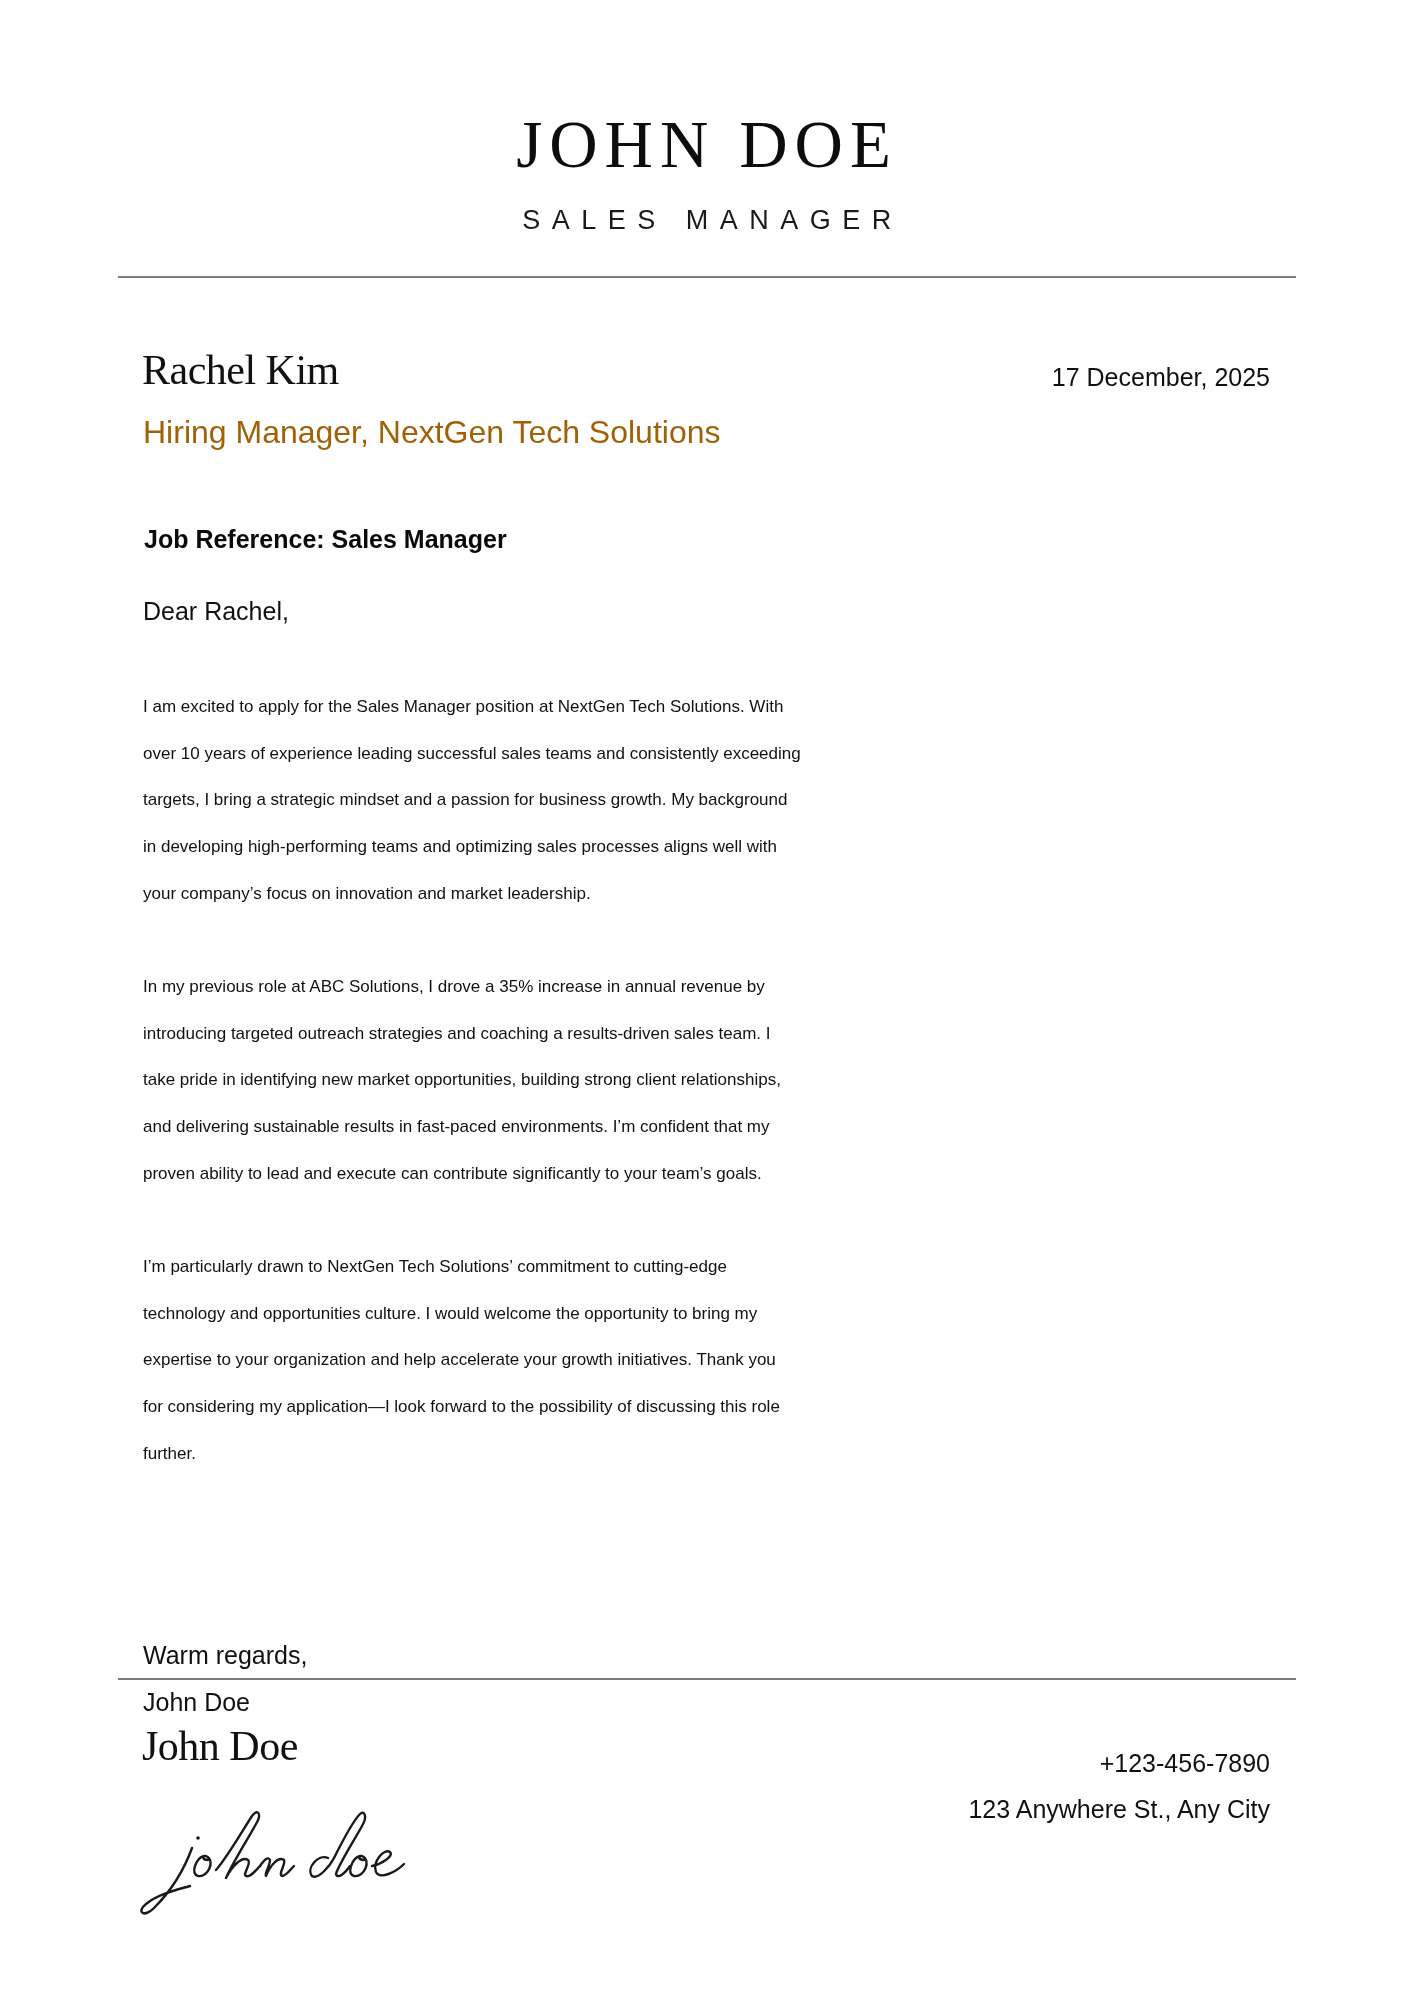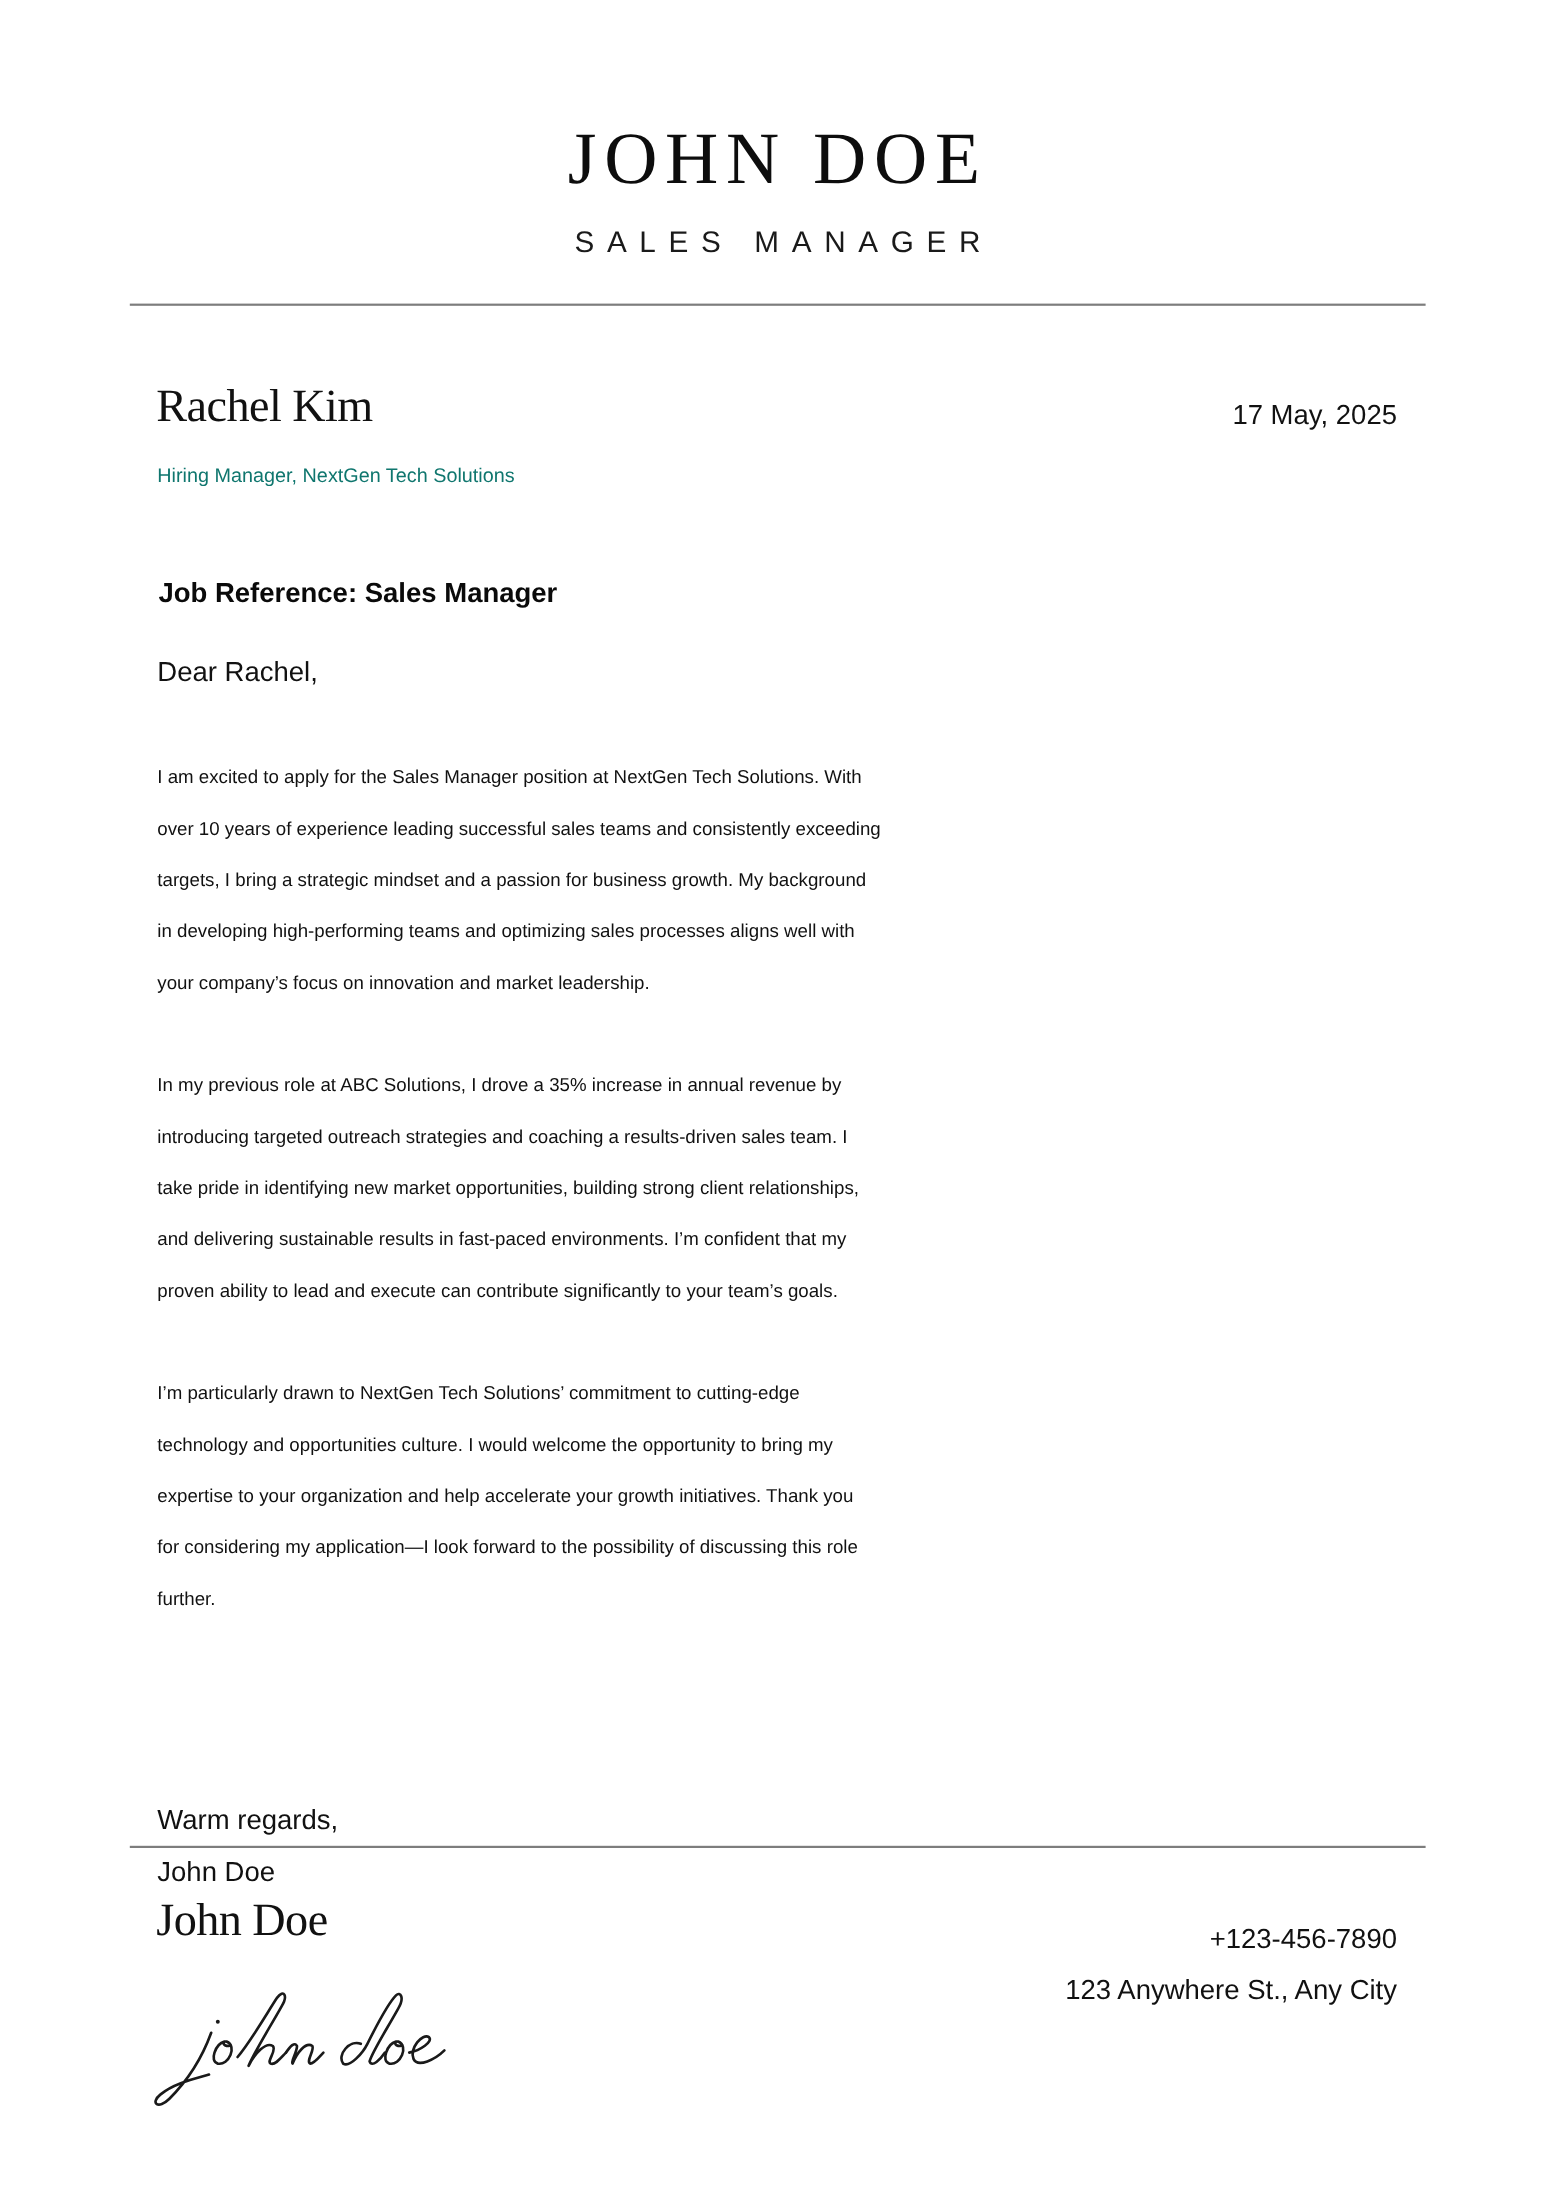--- a/index.html
+++ b/index.html
@@ -66,23 +66,23 @@
       right: 144px;
       top: 362px;
       font-size: 25px;
       line-height: 30px;
       color: #111111;
       white-space: nowrap;
     }
     .recipient-role {
       left: 143px;
       top: 417px;
-      font-size: 18px;
-      line-height: 30px;
-      color: #0f766e;
+      font-size: 32px;
+      line-height: 30px;
+      color: #a16207;
       white-space: nowrap;
     }
 
     .job-ref {
       left: 144px;
       top: 524px;
       font-size: 25px;
       line-height: 30px;
       font-weight: 700;
       color: #0a0a0a;
@@ -150,21 +150,21 @@
     .contact span { display: block; white-space: nowrap; }
   </style>
 </head>
 <body>
 
 <div class="abs name-title">JOHN DOE</div>
 <div class="abs job-title">SALES MANAGER</div>
 <div class="abs rule top"></div>
 
 <div class="abs recipient-name">Rachel Kim</div>
-<div class="abs date">17 May, 2025</div>
+<div class="abs date">17 December, 2025</div>
 <div class="abs recipient-role">Hiring Manager, NextGen Tech Solutions</div>
 
 <div class="abs job-ref">Job Reference: Sales Manager</div>
 <div class="abs greeting">Dear Rachel,</div>
 
 <div class="abs para p1">
   <span class="line">I am excited to apply for the Sales Manager position at NextGen Tech Solutions. With</span>
   <span class="line">over 10 years of experience leading successful sales teams and consistently exceeding</span>
   <span class="line">targets, I bring a strategic mindset and a passion for business growth. My background</span>
   <span class="line">in developing high-performing teams and optimizing sales processes aligns well with</span>

